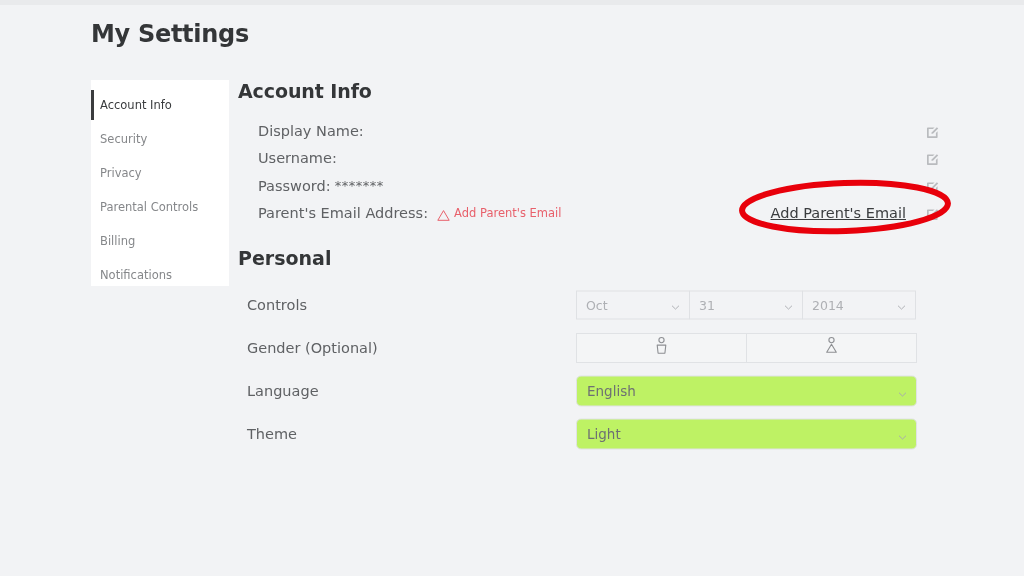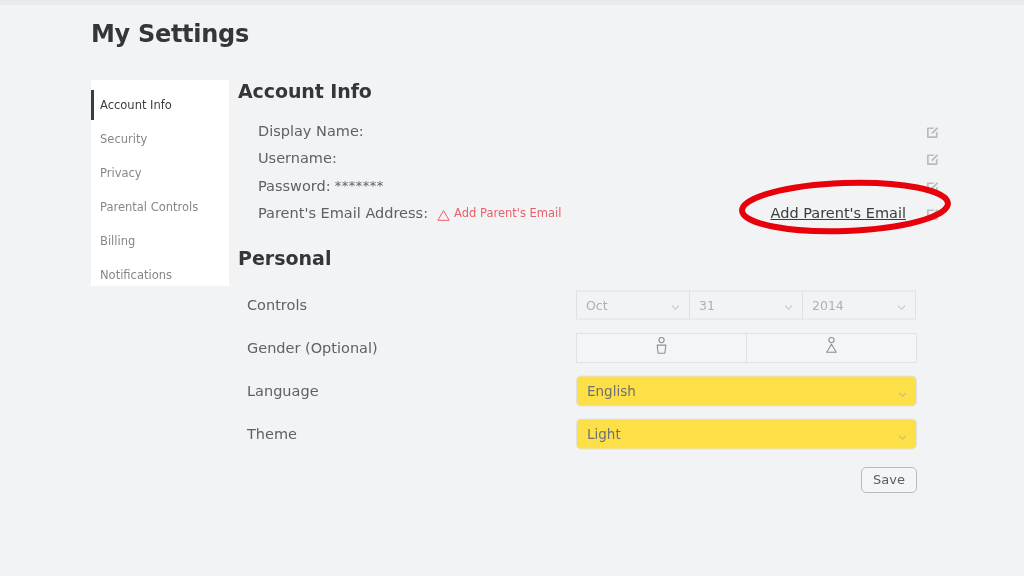--- a/index.html
+++ b/index.html
@@ -249,21 +249,21 @@
     margin-left: -1px;
   }
 
   .gender-icon { display: block; }
 
   
   .wide-select {
     position: relative;
     width: 341px;
     height: 31px;
-    background: #fde047;
+    background: #bef264;
     border: 1px solid #e0e2e5;
     border-radius: 5px;
     display: flex;
     align-items: center;
     padding: 0 10px;
     font-size: 13.5px;
     color: #6e7073;
     cursor: pointer;
   }
 
@@ -469,23 +469,20 @@
             <span>Light</span>
             <span class="chev">
               <svg width="9" height="9" viewBox="0 0 9 9" fill="none">
                 <path d="M1.3 3 L4.5 6.1 L7.7 3" stroke="#a9abaf" stroke-width="1" fill="none" stroke-linecap="round" stroke-linejoin="round"></path>
               </svg>
             </span>
           </div>
         </div>
       </div>
 
-      <div class="save-wrap">
-        <button class="save-btn">Save</button>
-      </div>
 
     </div>
   </main>
 
   <div class="annotation">
     <svg width="222" height="60" viewBox="0 0 222 60" fill="none">
       <ellipse cx="108" cy="28" rx="103" ry="24" stroke="#e8000b" stroke-width="6" fill="none" transform="rotate(-2 108 28)"></ellipse>
     </svg>
   </div>
 

